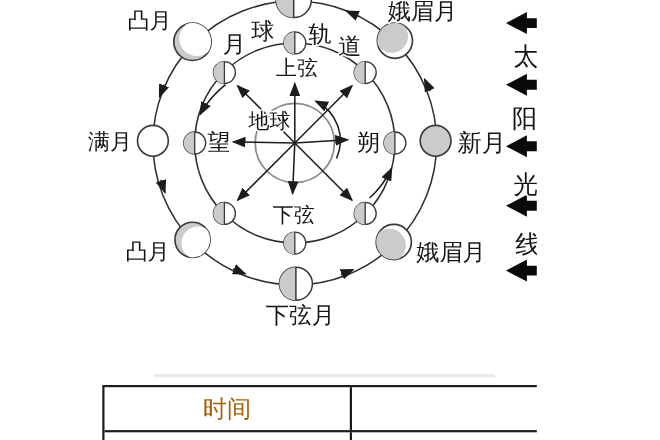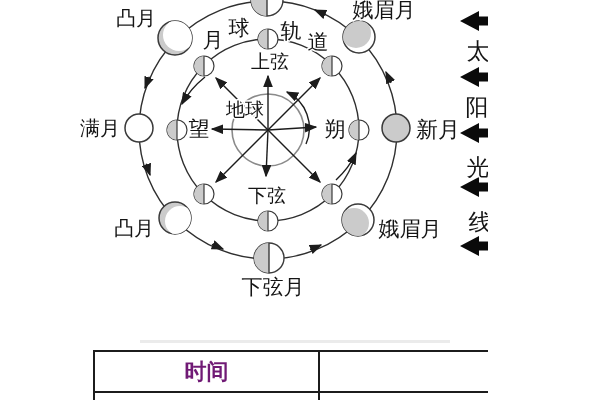--- a/index.html
+++ b/index.html
@@ -16,21 +16,21 @@
   .dir{stroke:#1c1c1c;stroke-width:1.4;fill:none;}
   
   .phase-table{position:absolute;left:93px;top:350px;width:415px;height:110px;
                border:2px solid #1c1c1c;box-sizing:border-box;background:#fff;}
   .tr{display:flex;}
   .tr.head{height:39px;border-bottom:2px solid #1c1c1c;}
   .tr.body{height:70px;}
   .td{display:flex;align-items:center;justify-content:center;box-sizing:border-box;}
   .td.c1{width:54.7%;border-right:2px solid #1c1c1c;}
   .td.c2{width:45.3%;}
-  .th-text{font-weight:bold;font-size:22px;color:#701a75;}
+  .th-text{font-weight:normal;font-size:22px;color:#a16207;}
 </style>
 </head>
 <body>
 
 <div class="stage">
 <svg width="600" height="400" viewBox="0 0 600 400">
   <defs>
     <marker id="ah" markerWidth="9" markerHeight="7" refX="8" refY="3.5" orient="auto">
       <path d="M0,0 L9,3.5 L0,7 Z" fill="#1c1c1c"></path>
     </marker>

